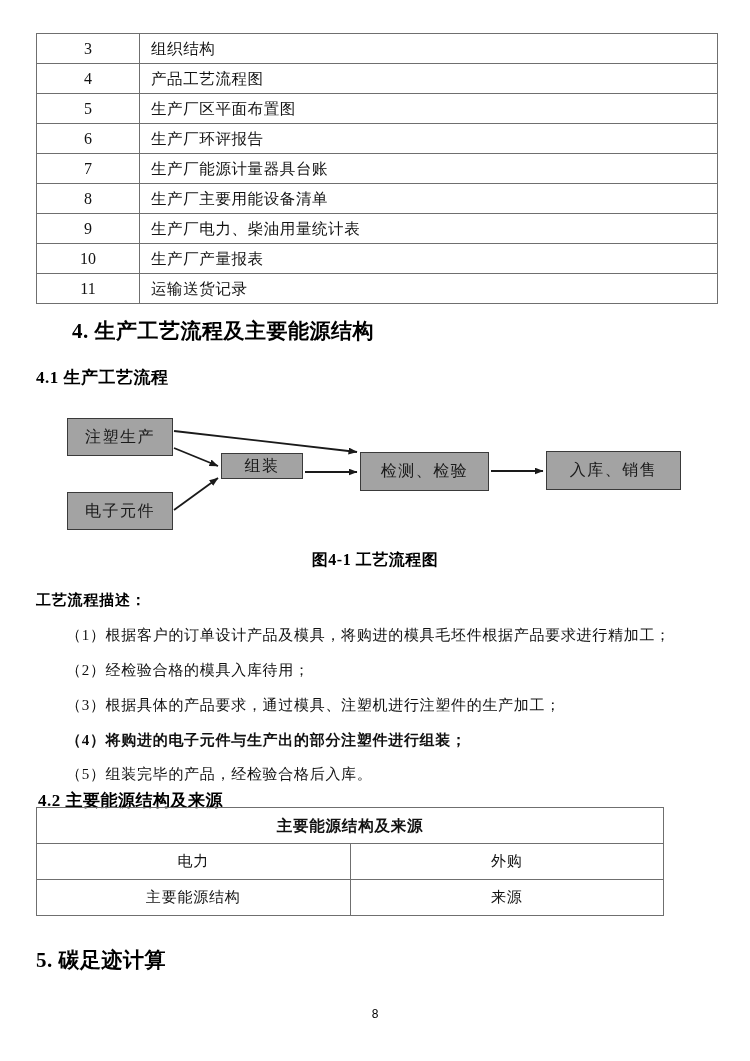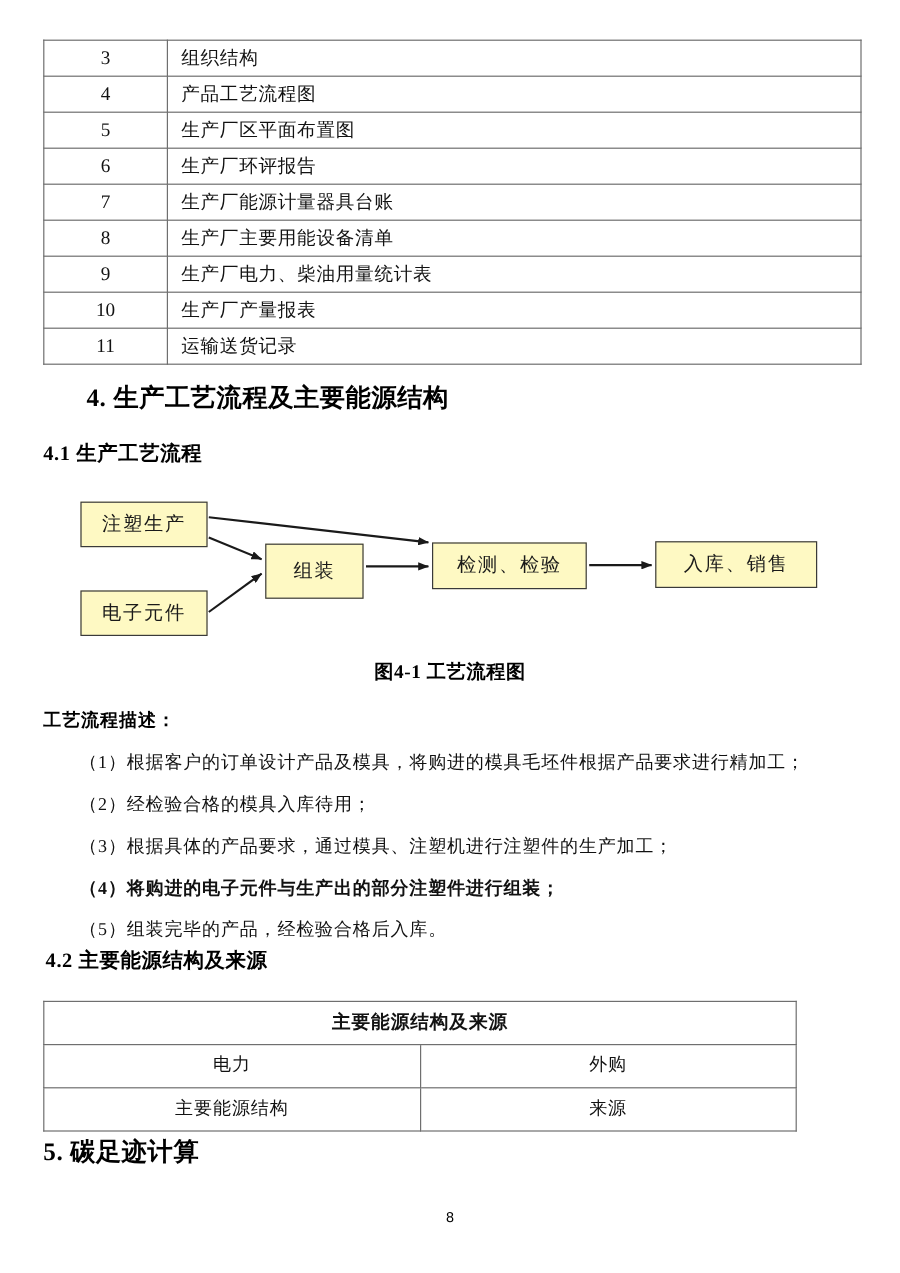--- a/index.html
+++ b/index.html
@@ -90,33 +90,33 @@
   #flowchart {
     position: absolute;
     left: 0;
     top: 400px;
     width: 750px;
     height: 140px;
   }
   .flow-box {
     position: absolute;
     border: 1.6px solid #3a3a3a;
-    background: #fef9c3;
+    background: #a3a3a3;
     display: flex;
     align-items: center;
     justify-content: center;
     font-size: 16px;
     letter-spacing: 1.5px;
     color: #1a1a1a;
     box-sizing: border-box;
     white-space: nowrap;
   }
   #flow-box-injection { left: 67px;  top: 18px; width: 106px; height: 38px; }
   #flow-box-electron  { left: 67px;  top: 92px; width: 106px; height: 38px; }
-  #flow-box-assembly  { left: 221px; top: 53px; width: 82px;  height: 46px; }
+  #flow-box-assembly  { left: 221px; top: 53px; width: 82px;  height: 26px; }
   #flow-box-inspect   { left: 360px; top: 52px; width: 129px; height: 39px; align-items: center; }
   #flow-box-storage   { left: 546px; top: 51px; width: 135px; height: 39px; }
 
   #flow-arrows {
     position: absolute;
     left: 0; top: 0;
     width: 750px;
     height: 140px;
   }
 
@@ -152,21 +152,21 @@
   #desc-item-0 { top: 626px; }
   #desc-item-1 { top: 661px; }
   #desc-item-2 { top: 696px; }
   #desc-item-3 { top: 731px; font-weight: bold; }
   #desc-item-4 { top: 765px; }
 
   
   #energy-table {
     position: absolute;
     left: 36px;
-    top: 834px;
+    top: 807px;
     width: 628px;
   }
   #energy-table td {
     height: 35px;
     text-align: center;
     vertical-align: middle;
     font-size: 15px;
     letter-spacing: 0.8px;
   }
   #energy-table td.header-span {

